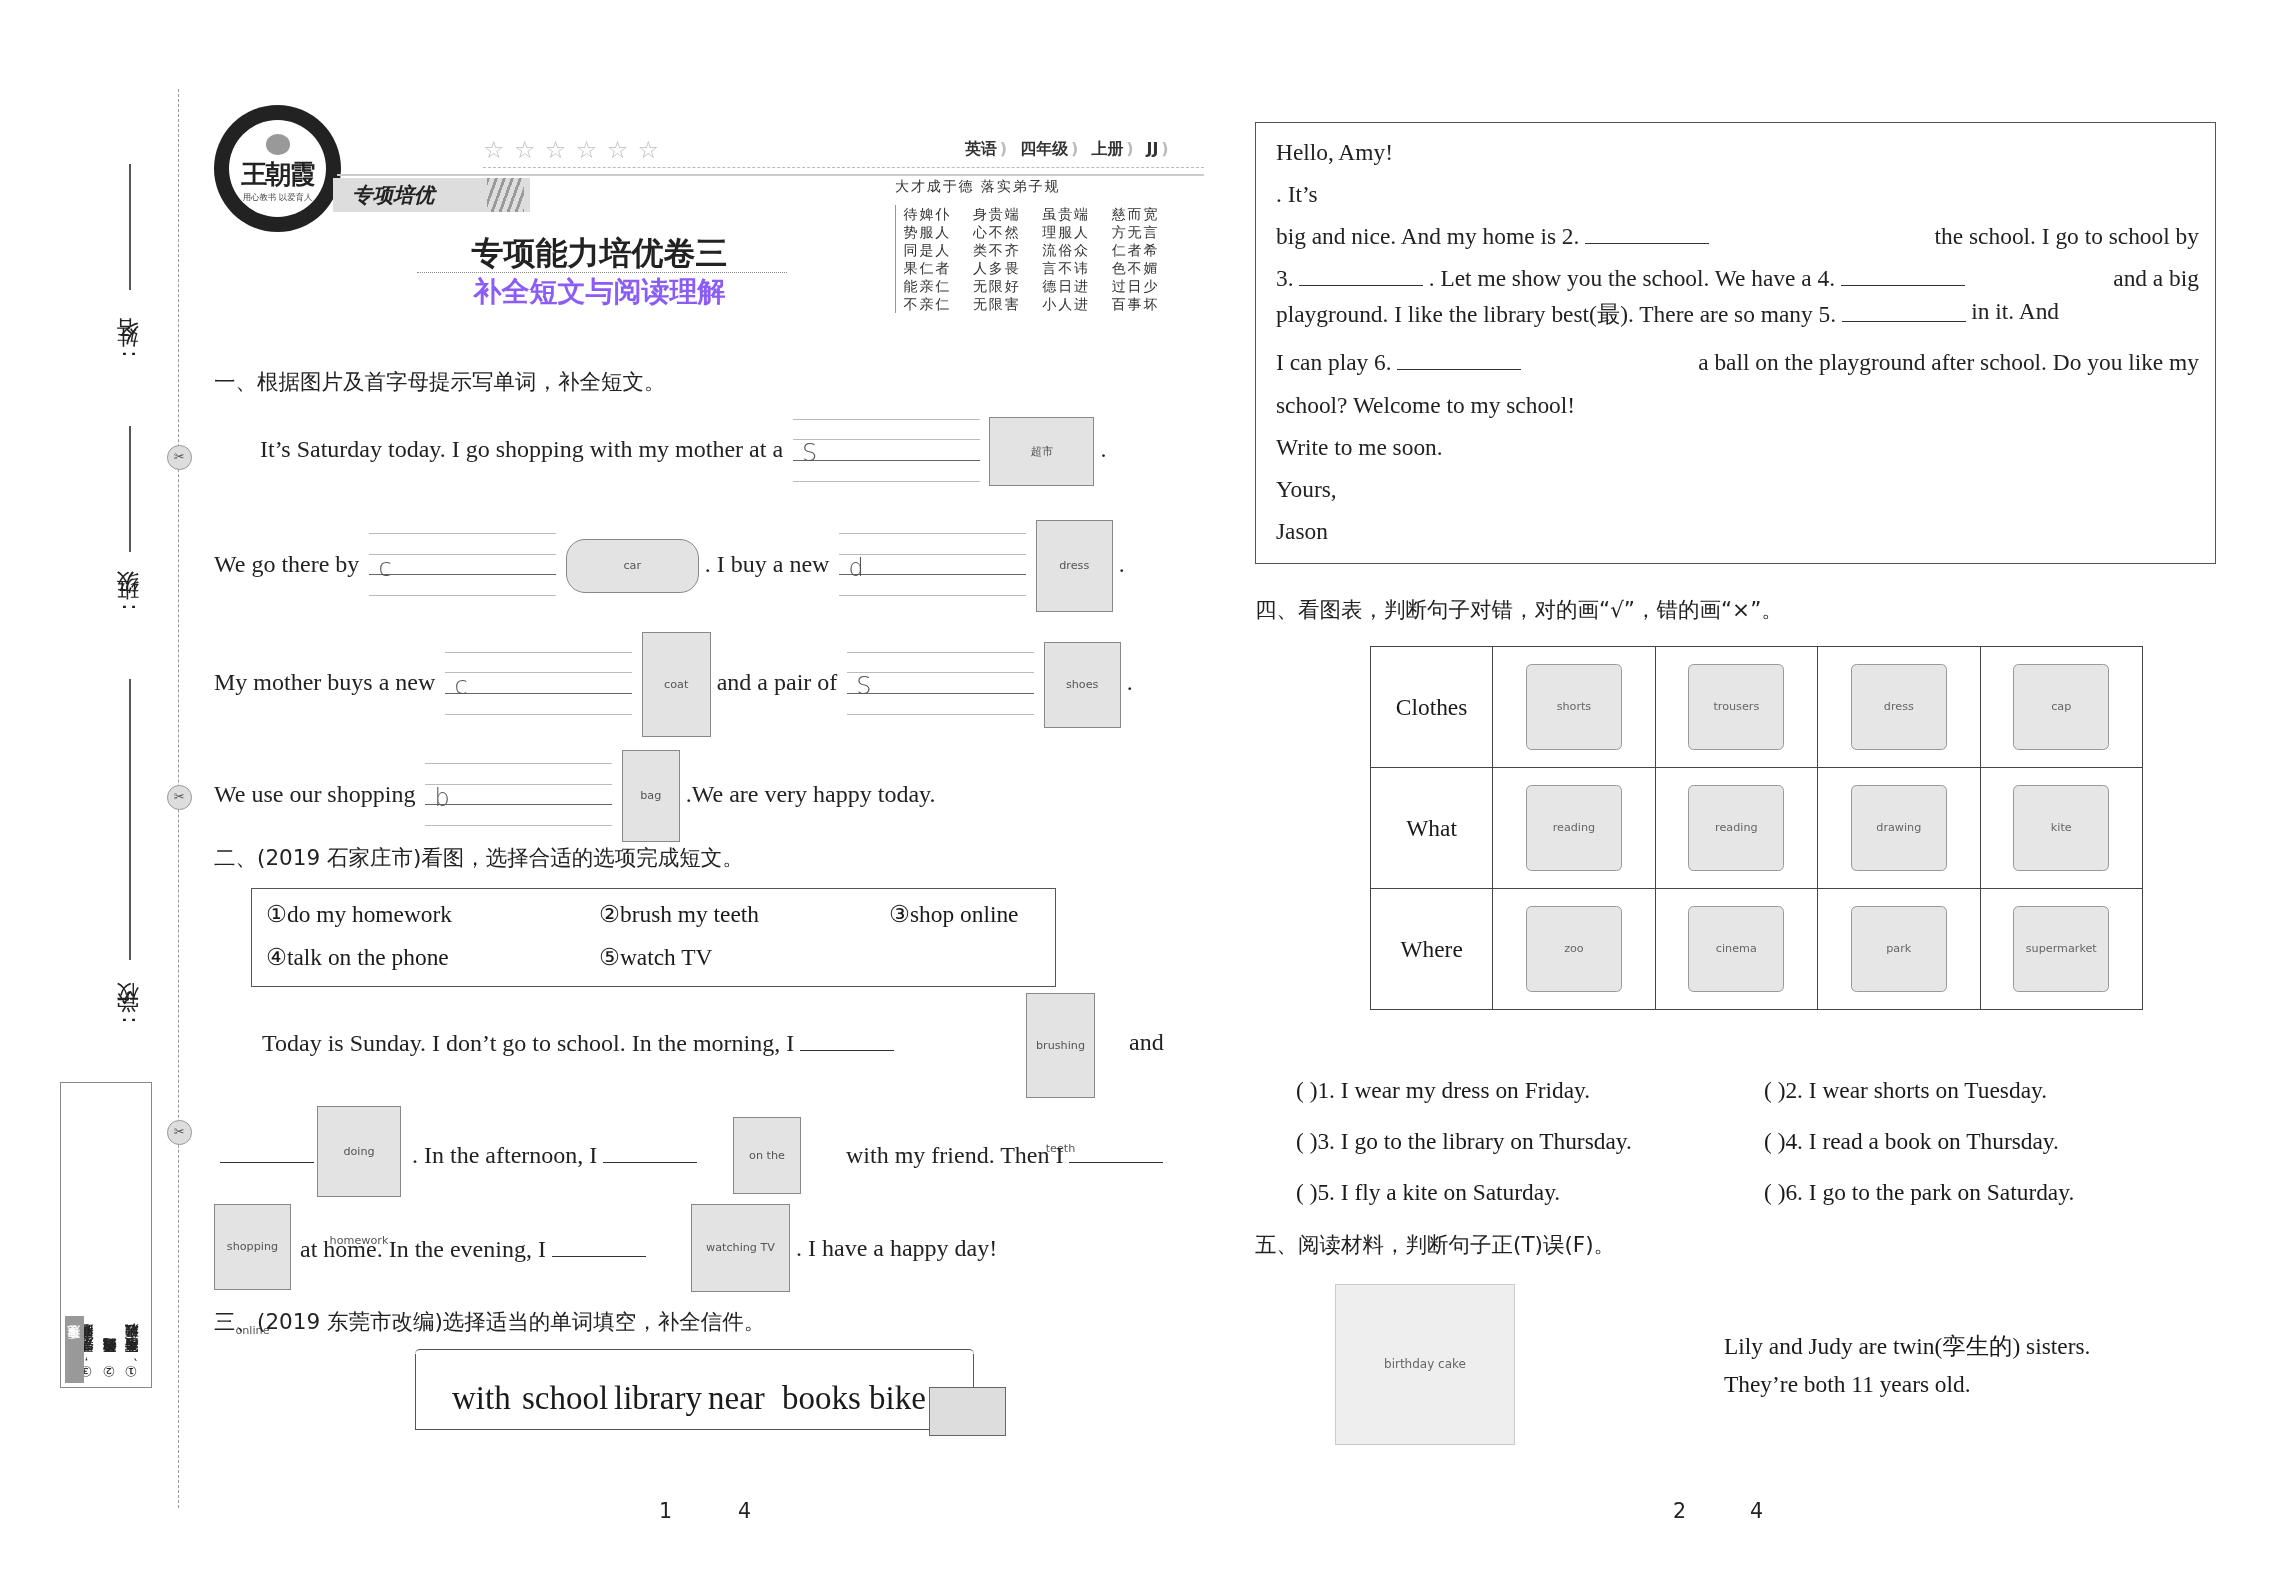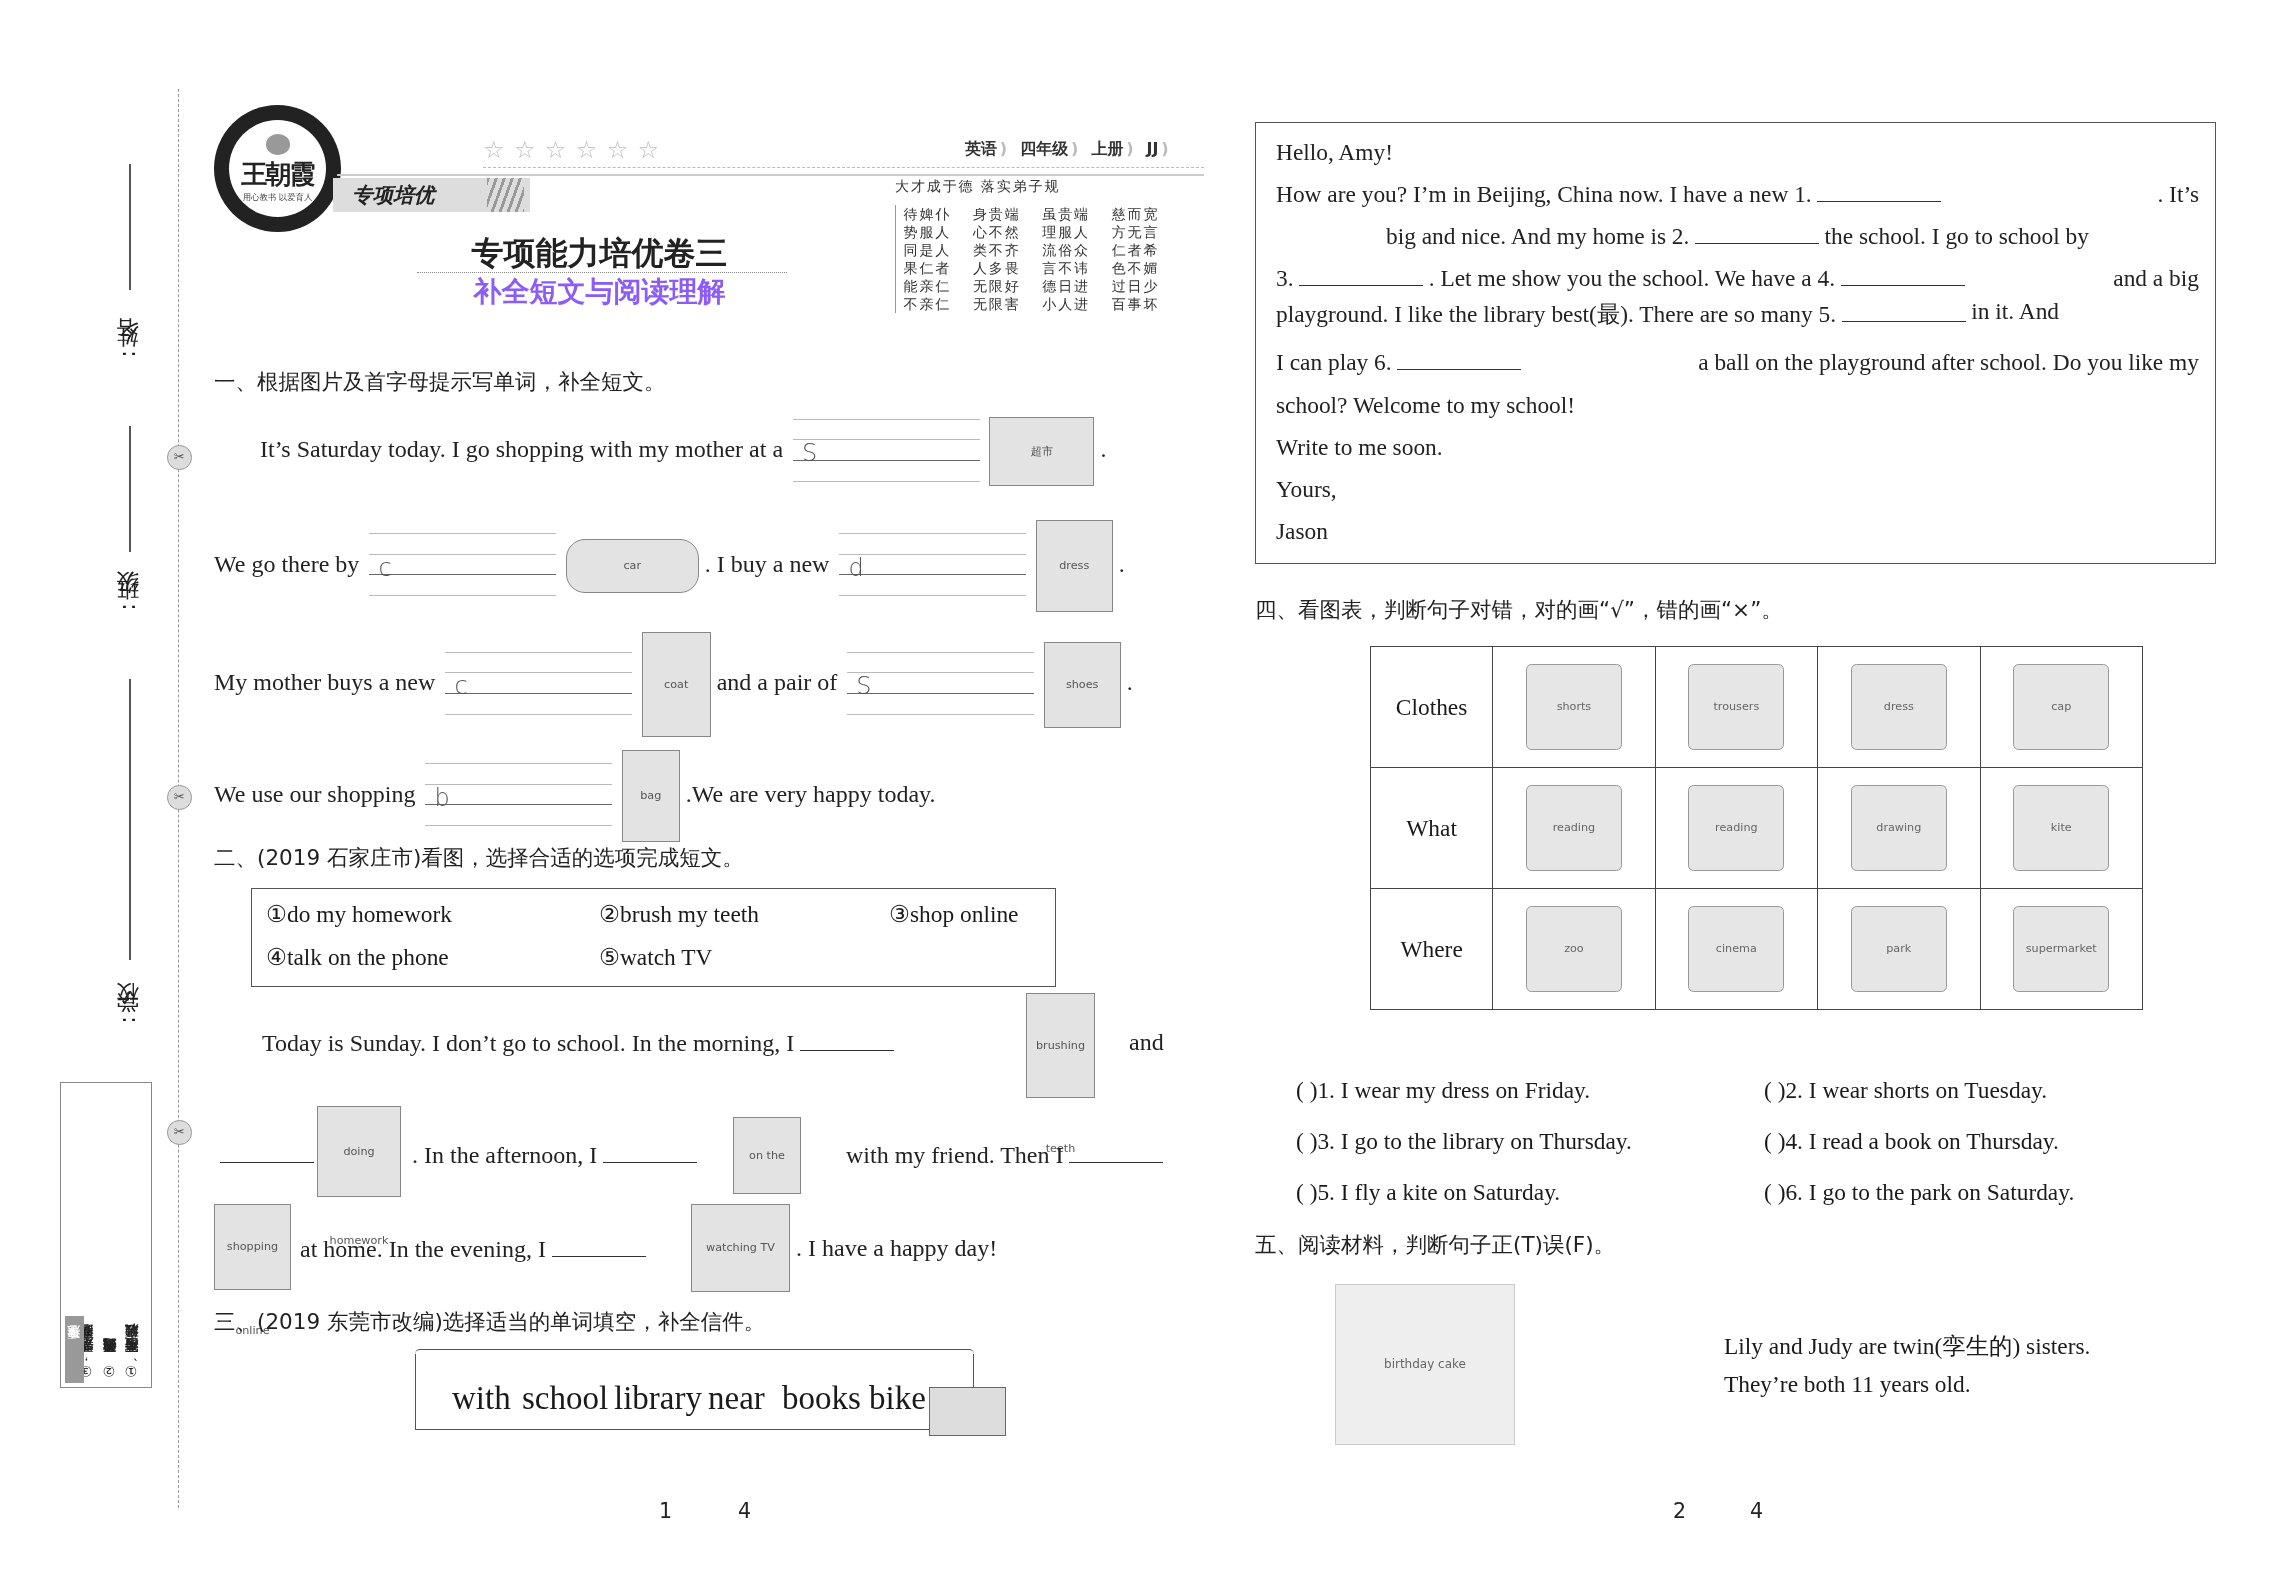--- a/index.html
+++ b/index.html
@@ -220,24 +220,23 @@
 <div class="abs" style="left:929px;top:1387px;width:75px;height:47px;background:#ddd;border:0.9px solid #666;"></div>
 
 <div class="pagenum" style="left:659px;">1</div>
 <div class="pagenum" style="left:738px;">4</div>
 <div class="pagenum" style="left:1673px;">2</div>
 <div class="pagenum" style="left:1750px;">4</div>
 
 <div class="letter"></div>
 <div class="lline" style="top:139px;">Hello, Amy!</div>
 <div class="lline" style="top:181px;width:923px;display:flex;justify-content:space-between;">
-  <span><span>How are you? I’m in Beijing, China now. I have a new 1.</span><span class="blank"></span></span>
     <span>. It’s</span>
 </div>
-<div class="lline" style="top:223px;width:923px;display:flex;justify-content:center;">
+<div class="lline" style="top:223px;width:923px;display:flex;justify-content:space-between;">
   <span><span>big and nice. And my home is 2.</span><span class="blank"></span></span>
     <span>the school. I go to school by</span>
 </div>
 <div class="lline" style="top:265px;width:923px;display:flex;justify-content:space-between;">
   <span><span>3.</span><span class="blank"></span><span>. Let me show you the school. We have a 4.</span><span class="blank"></span></span>
     <span>and a big</span>
 </div>
 <div class="lline" style="top:298px;width:923px;display:flex;">
   <span><span>playground. I like the library best(最). There are so many 5.</span><span class="blank"></span></span>
     <span>in it. And</span>

